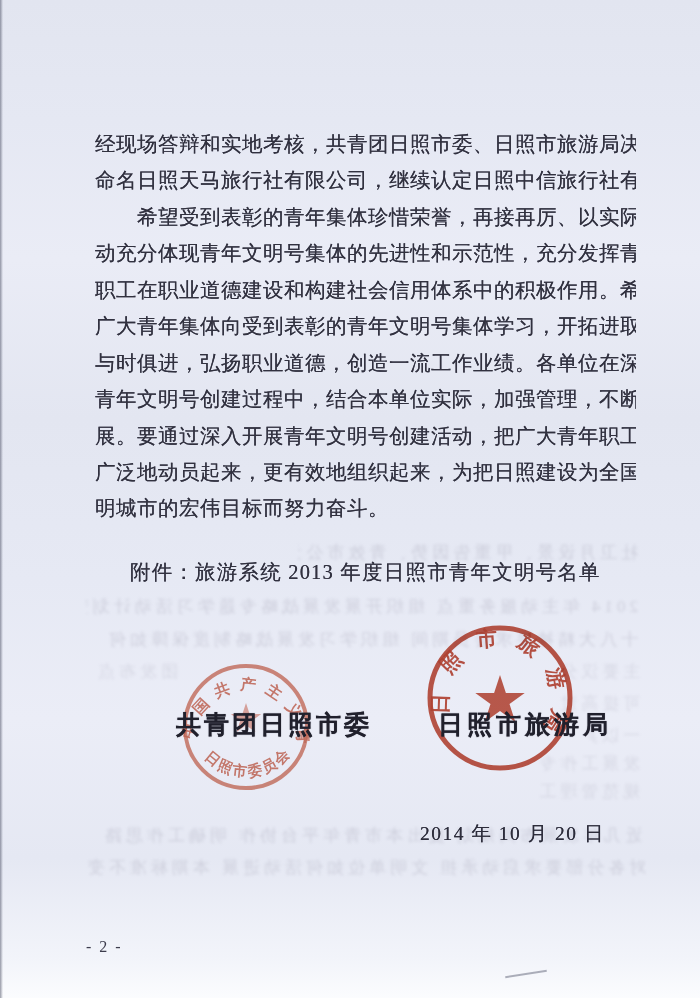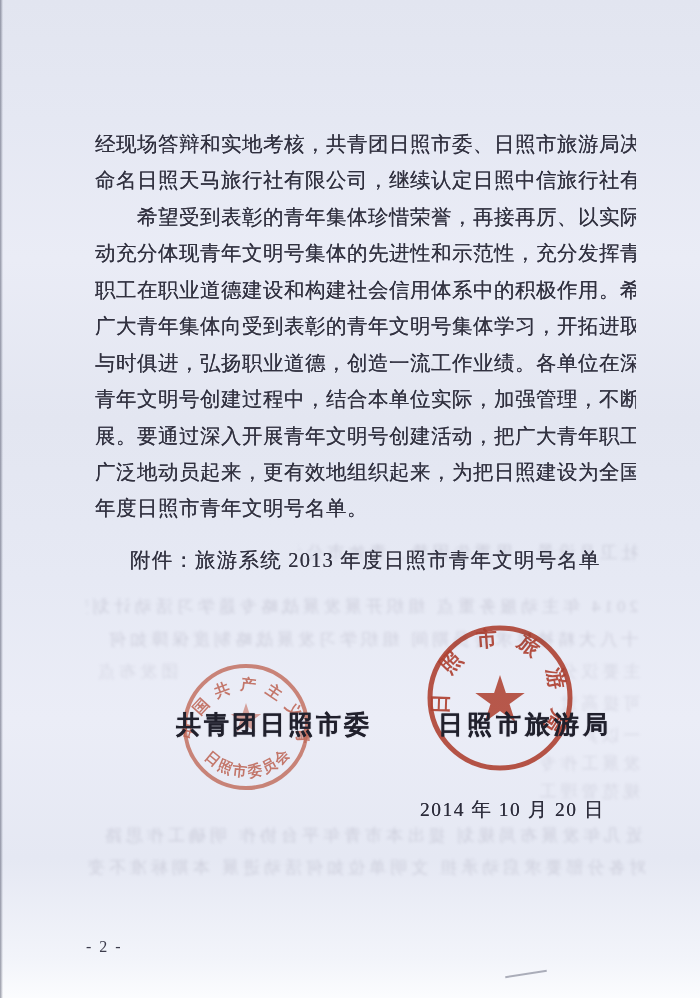--- a/index.html
+++ b/index.html
@@ -25,33 +25,33 @@
     text-shadow:0 0 .6px rgba(43,43,62,.85);
     letter-spacing:.5px;
   }
   .body-line{
     height:36.45px;overflow:hidden;white-space:nowrap;
     text-align:justify;text-align-last:justify;
   }
   .body-line.last{text-align-last:left;}
   .body-line.indent{padding-left:42px;}
   .attachment{
-    position:absolute;left:130px;top:546px;
+    position:absolute;left:130px;top:558px;
     color:#31313f;font-size:20.5px;letter-spacing:1.2px;
     text-shadow:0 0 .6px rgba(43,43,62,.85);white-space:nowrap;
     z-index:5;
   }
   .sig{
     position:absolute;color:#20202c;font-weight:bold;font-size:25px;
     white-space:nowrap;z-index:6;text-shadow:0 0 .7px rgba(25,25,40,.9);
   }
   .sig-left{left:176px;top:708px;letter-spacing:3px;}
   .sig-right{left:438px;top:708px;letter-spacing:4px;}
   .issue-date{
-    position:absolute;left:420px;top:796px;color:#2c2c3a;
+    position:absolute;left:420px;top:820px;color:#2c2c3a;
     font-size:19.5px;letter-spacing:1.5px;white-space:nowrap;z-index:6;
     text-shadow:0 0 .6px rgba(40,40,60,.85);
   }
   .page-number{
     position:absolute;left:86px;top:938px;color:#3c3c4c;
     font-size:16px;letter-spacing:2px;z-index:5;
   }
   
   .seal{position:absolute;z-index:4;mix-blend-mode:multiply;}
   .seal-left{left:161px;top:642px;opacity:.82;filter:blur(.3px);}
@@ -90,21 +90,21 @@
     <div class="body-line">经现场答辩和实地考核，共青团日照市委、日照市旅游局决定</div>
     <div class="body-line">命名日照天马旅行社有限公司，继续认定日照中信旅行社有限</div>
     <div class="body-line indent">希望受到表彰的青年集体珍惜荣誉，再接再厉、以实际行</div>
     <div class="body-line">动充分体现青年文明号集体的先进性和示范性，充分发挥青年</div>
     <div class="body-line">职工在职业道德建设和构建社会信用体系中的积极作用。希望</div>
     <div class="body-line">广大青年集体向受到表彰的青年文明号集体学习，开拓进取，</div>
     <div class="body-line">与时俱进，弘扬职业道德，创造一流工作业绩。各单位在深化</div>
     <div class="body-line">青年文明号创建过程中，结合本单位实际，加强管理，不断发</div>
     <div class="body-line">展。要通过深入开展青年文明号创建活动，把广大青年职工更</div>
     <div class="body-line">广泛地动员起来，更有效地组织起来，为把日照建设为全国文</div>
-    <div class="body-line last">年度日照市青年文明号名单。</div>
+    <div class="body-line last">明城市的宏伟目标而努力奋斗。</div>
   </div>
 
   <div class="attachment">附件：旅游系统 2013 年度日照市青年文明号名单</div>
 
   <svg class="seal seal-left" width="170" height="170" viewBox="0 0 170 170">
     <circle cx="85" cy="85" r="61" fill="none" stroke="#c85236" stroke-width="4" opacity=".8"></circle>
     <defs>
       <path id="arcL-top" d="M 33 100 A 50 50 0 1 1 137 100" fill="none"></path>
       <path id="arcL-bot" d="M 42 114 A 56 56 0 0 0 128 114" fill="none"></path>
     </defs>

